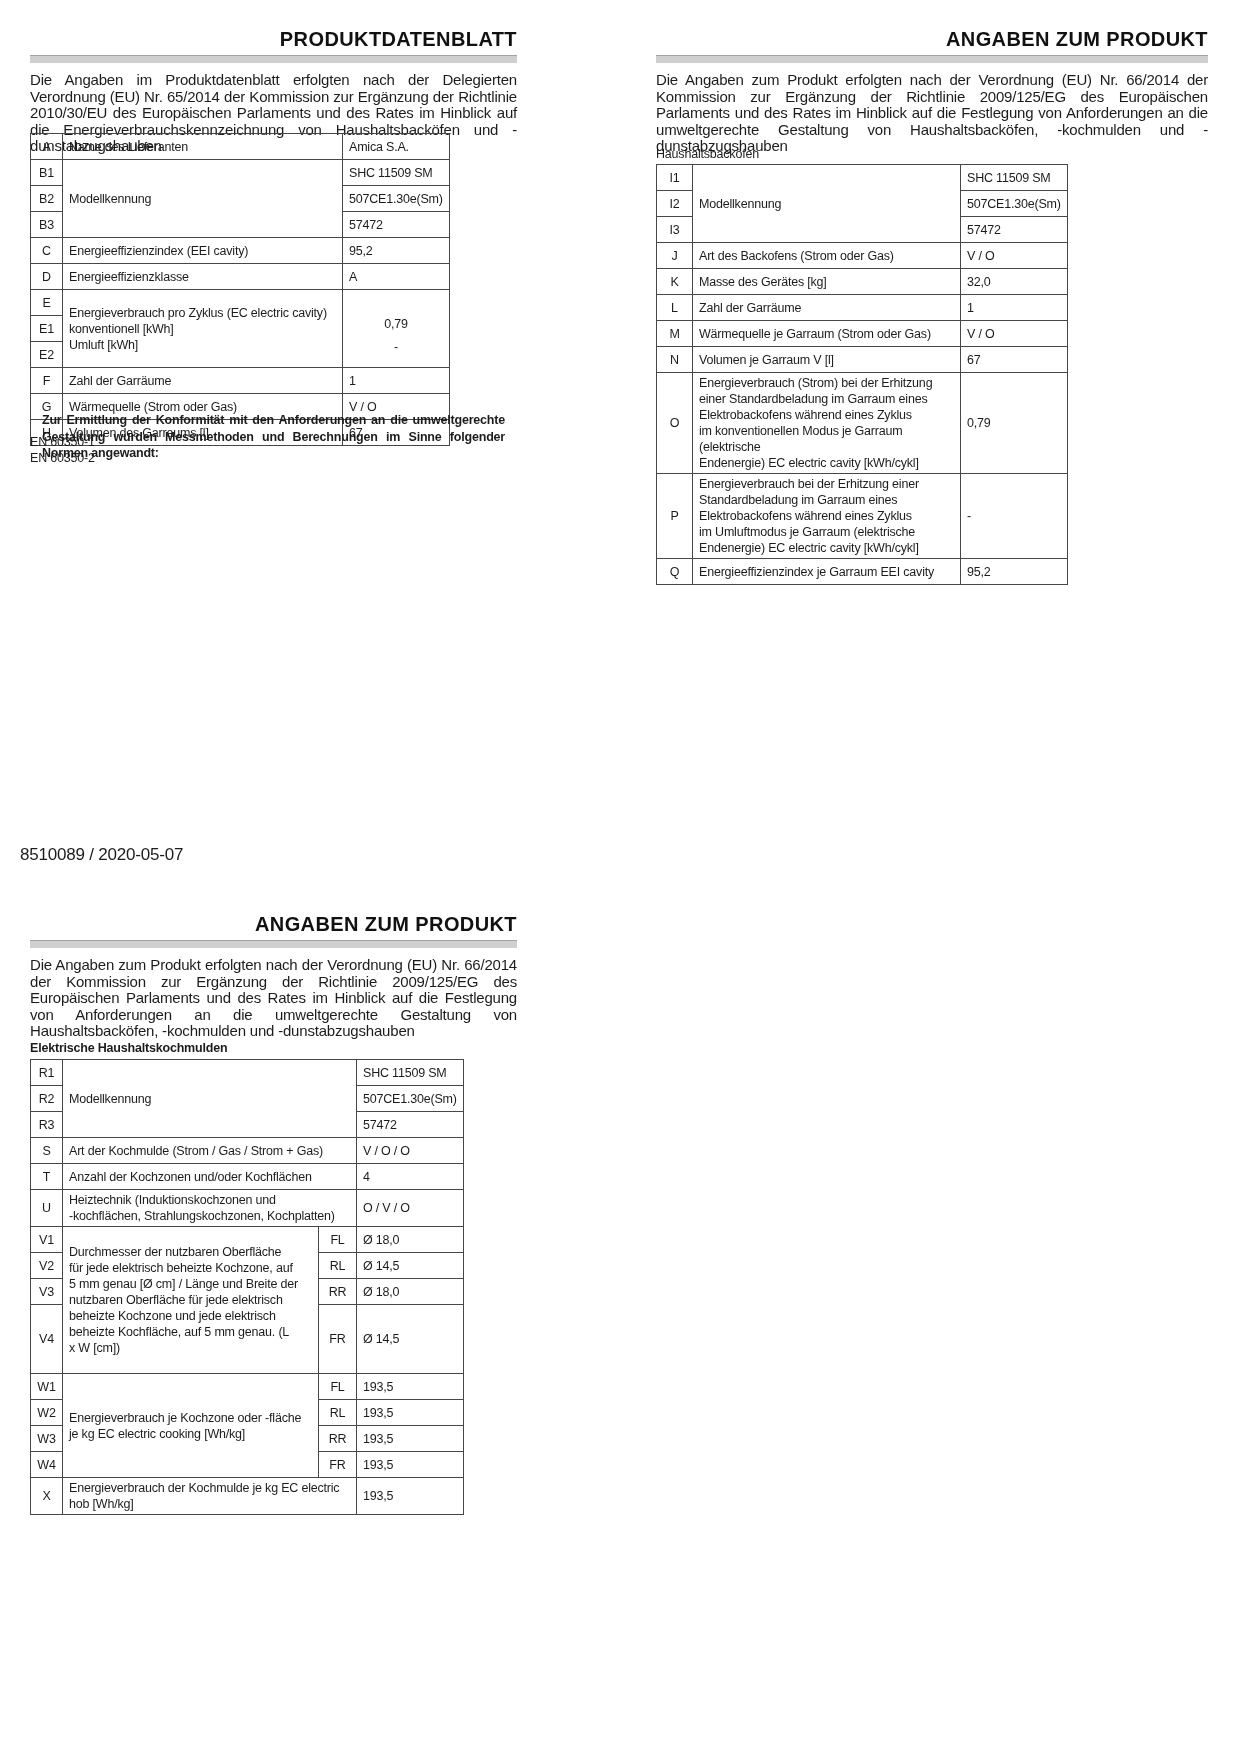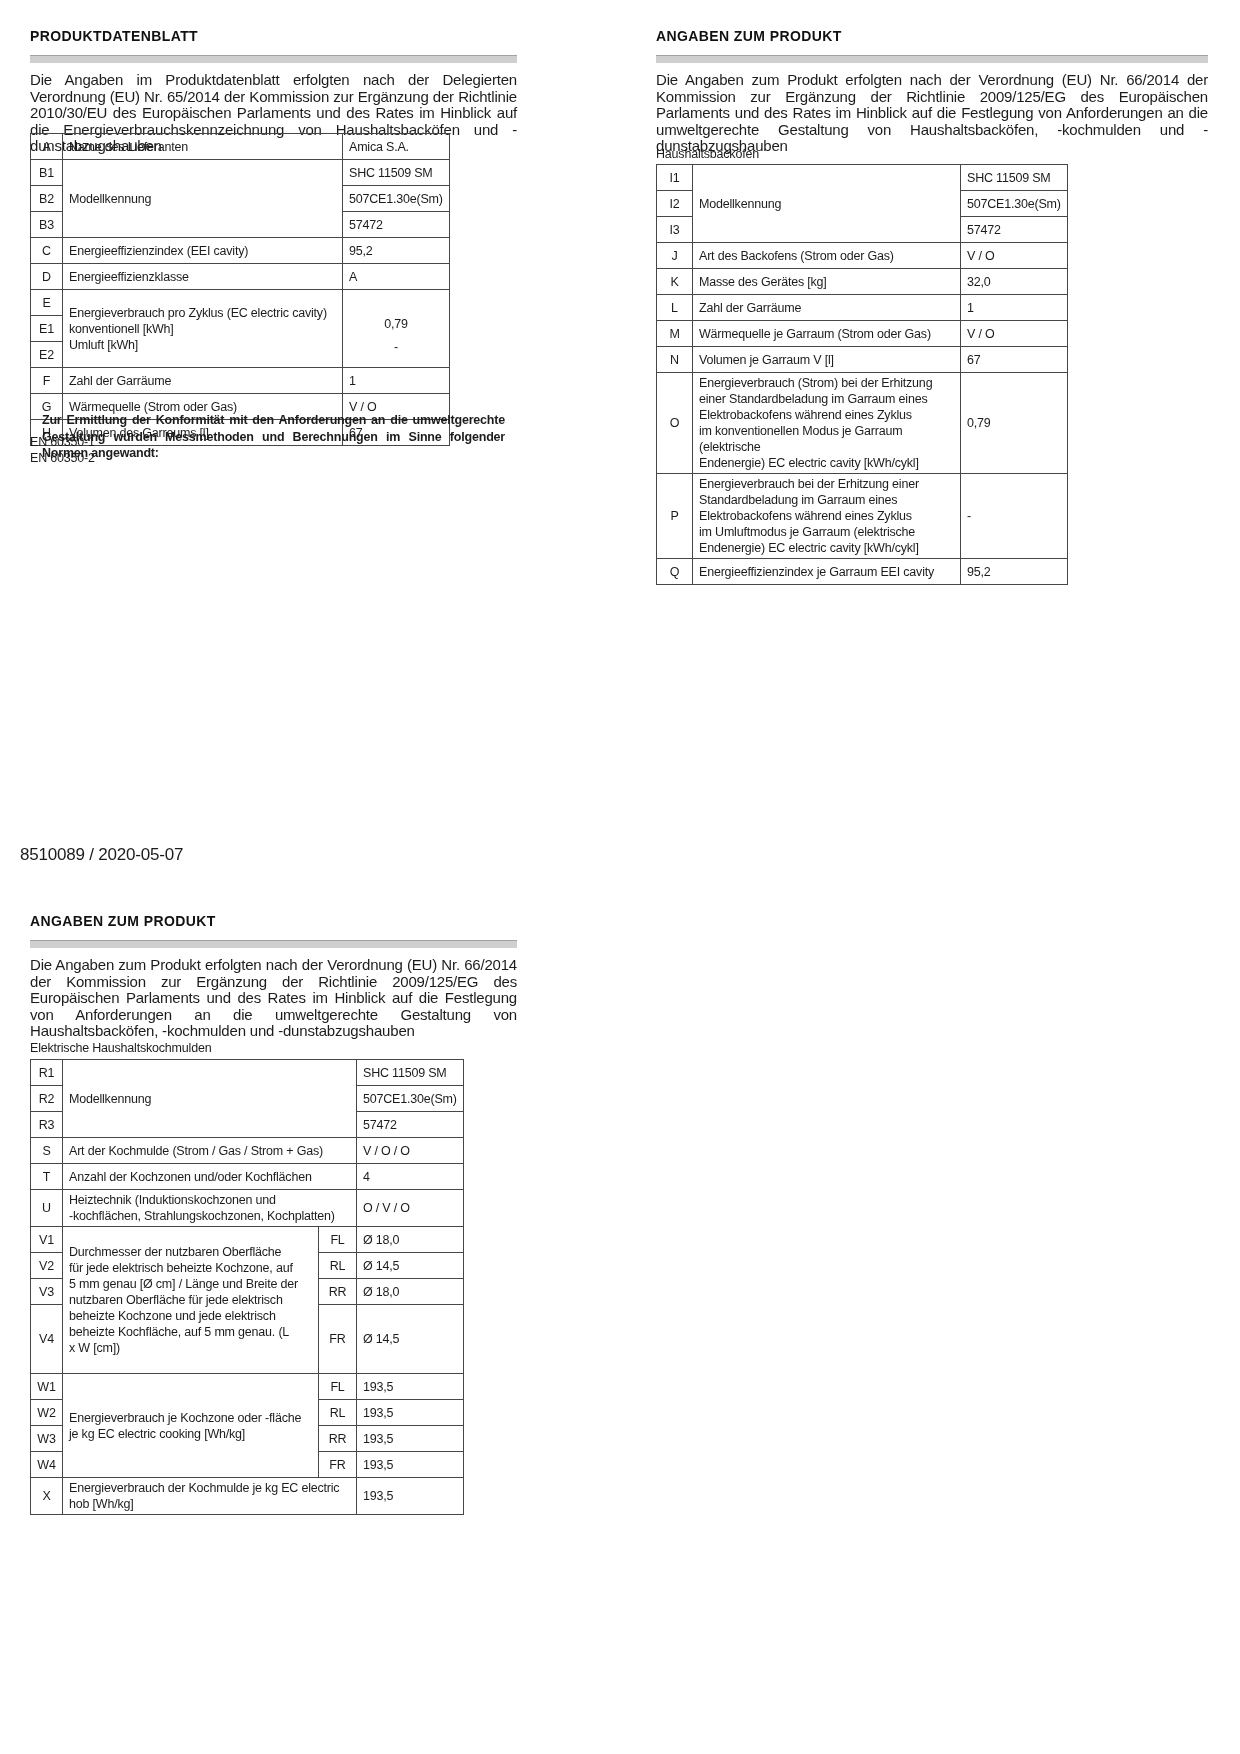--- a/index.html
+++ b/index.html
@@ -3,22 +3,22 @@
 <meta charset="utf-8">
 <style>
   html,body{margin:0;padding:0;}
   body{
     width:1240px;height:1754px;background:#ffffff;position:relative;
     font-family:"Liberation Sans", sans-serif;color:#1c1c1c;
     letter-spacing:-0.2px;
   }
   .col{position:absolute;}
   .sec-title{
-    position:absolute;left:0;right:0;text-align:left;
-    font-size:14px;font-weight:bold;letter-spacing:0.4px;color:#111;
+    position:absolute;left:0;right:0;text-align:right;
+    font-size:20px;font-weight:bold;letter-spacing:0.4px;color:#111;
   }
   .bar{
     position:absolute;left:0;right:0;height:7px;
     background:#cfcfcf;border-top:1px solid #a2a2a2;
   }
   .intro{
     position:absolute;left:0;right:0;
     font-size:15px;line-height:16.5px;text-align:justify;
   }
   .caption{position:absolute;left:0;font-size:12.5px;text-align:right;}
@@ -206,21 +206,21 @@
   </tbody>
     </table>
 </div>
 
 <div class="footer" style="left:20px;top:845px;">8510089 / 2020-05-07</div>
 
 <div class="col" style="left:30px;top:913px;width:487px;height:600px;">
   <div class="sec-title" style="top:0;">ANGABEN ZUM PRODUKT</div>
   <div class="bar" style="top:27px;"></div>
   <p class="intro" style="top:44px;margin:0;">Die Angaben zum Produkt erfolgten nach der Verordnung (EU) Nr. 66/2014 der Kommission zur Ergänzung der Richtlinie 2009/125/EG des Europäischen Parlaments und des Rates im Hinblick auf die Festlegung von Anforderungen an die umweltgerechte Gestaltung von Haushaltsbacköfen, -kochmulden und -dunstabzugshauben</p>
-  <div class="caption" style="top:128px;">Elektrische Haushaltskochmulden</div>
+  <div class="caption" style="top:128px;font-weight:bold;">Elektrische Haushaltskochmulden</div>
 
   <table class="dtable" style="top:146px;">
     <colgroup>
         <col style="width:32px">
         <col style="width:256px">
         <col style="width:38px">
         <col>
       </colgroup>
     <tbody>
         <tr>

